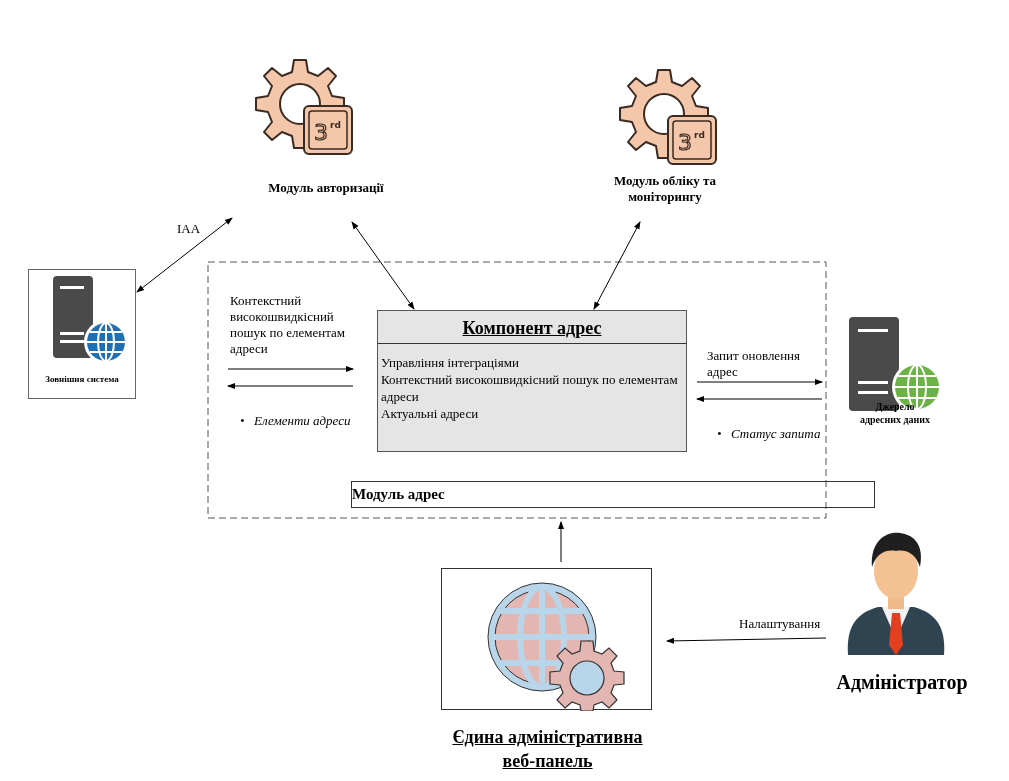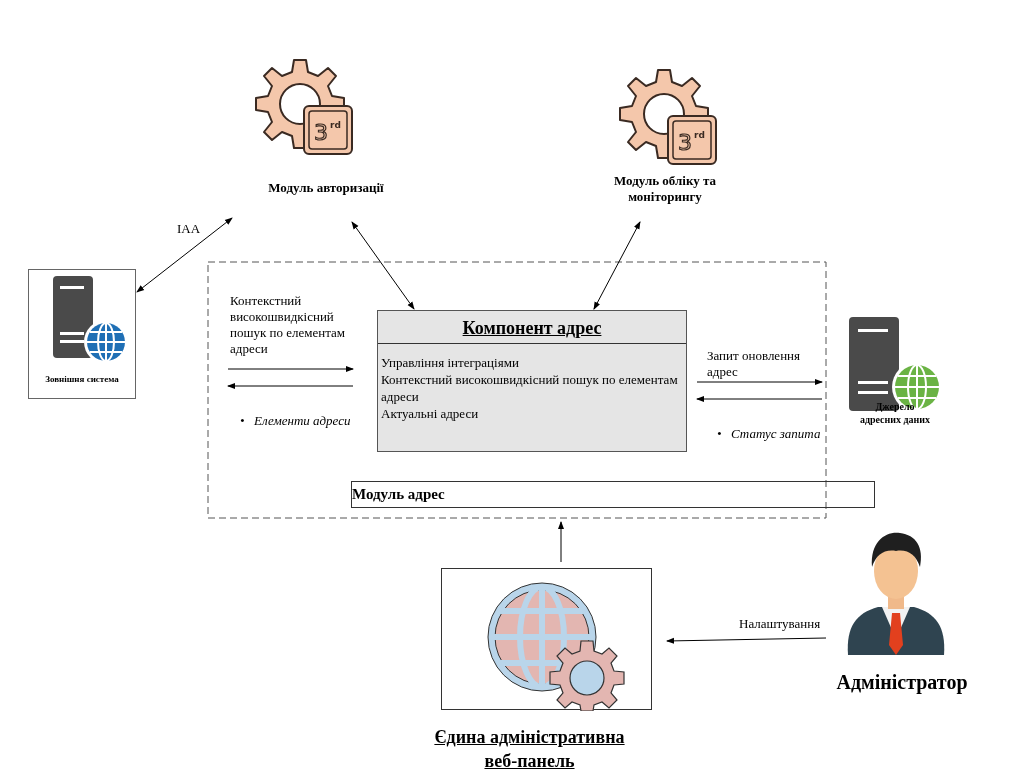--- a/index.html
+++ b/index.html
@@ -168,21 +168,21 @@
       <line x1="48" y1="68" x2="152" y2="68"></line>
       <line x1="55" y1="42" x2="145" y2="42"></line>
       <line x1="55" y1="94" x2="145" y2="94"></line>
     </g>
     <g>
       <path d="M139,72 L151,72 L152,82 L160,85 L167,79 L175,87 L169,94 L172,102 L182,103 L182,115 L172,116 L169,124 L175,131 L167,139 L160,133 L152,136 L151,142 L139,142 L138,136 L130,133 L123,139 L115,131 L121,124 L118,116 L108,115 L108,103 L118,102 L121,94 L115,87 L123,79 L130,85 L138,82 Z" fill="#e3b6b1" stroke="#333" stroke-width="1.2"></path>
       <circle cx="145" cy="109" r="17" fill="#b9d5ea" stroke="#333" stroke-width="1.2"></circle>
     </g>
   </svg>
 </div>
-<div class="abs lbl-bold" style="left:392px;top:725px;width:275px;font-size:18px;line-height:24px;text-decoration:underline;">
+<div class="abs lbl-bold" style="left:410px;top:725px;width:275px;font-size:18px;line-height:24px;text-decoration:underline;">
   <div>Єдина адміністративна</div>
   <div>веб-панель</div>
 </div>
 
 <div class="abs txt" style="left:703px;top:616px;margin-left:36px;">Налаштування</div>
 
 <div class="abs" style="left:842px;top:527px;width:108px;height:135px;">
   <svg width="108" height="135" viewBox="0 0 108 135">
     <g>
       <path d="M6,128 C4,100 14,86 36,80 L72,80 C94,86 104,100 102,128 Z" fill="#2f4450"></path>

